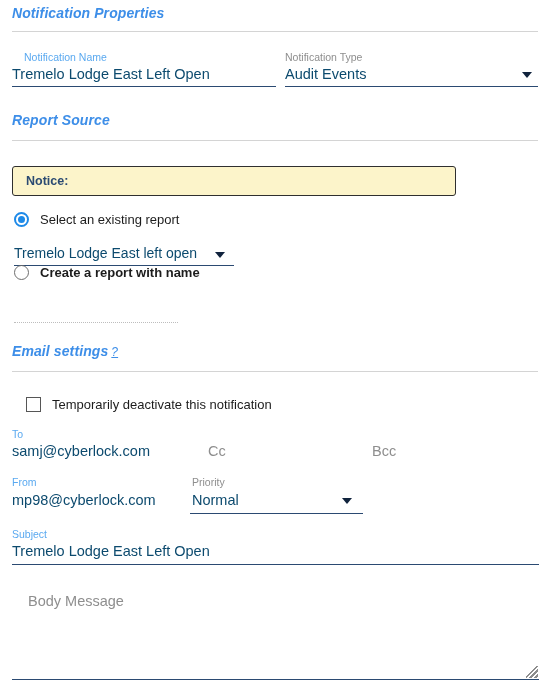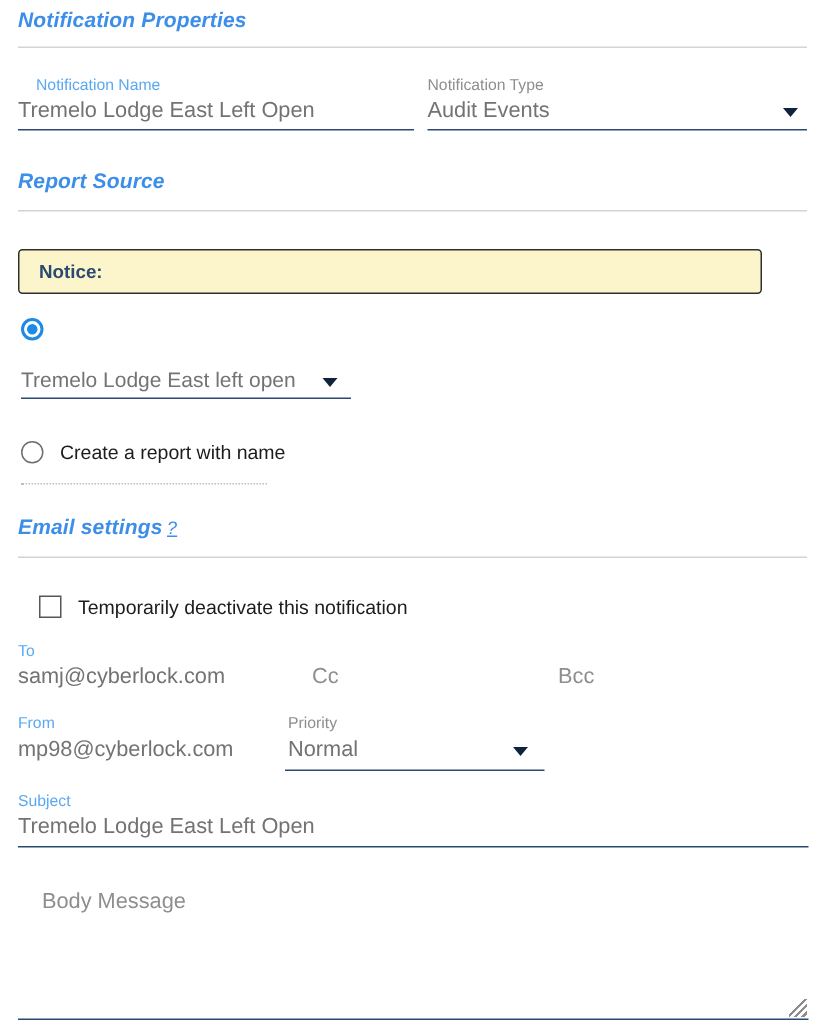--- a/index.html
+++ b/index.html
@@ -49,21 +49,21 @@
     font-size: 10.5px;
     color: #5aa9f0;
     white-space: nowrap;
   }
   .flabel.gray { color: #8e8e8e; }
 
   
   .fvalue {
     position: absolute;
     font-size: 14.5px;
-    color: #737373;
+    color: #0c4a6e;
     white-space: nowrap;
   }
   .fvalue.placeholder { color: #8e8e8e; }
   .underline {
     position: absolute;
     height: 1.4px;
     background: #2b4a72;
   }
   .underline.dotted {
     height: 0;
@@ -78,21 +78,21 @@
     border-left: 5px solid transparent;
     border-right: 5px solid transparent;
     border-top: 6px solid #10233d;
   }
 
   
   .notice {
     position: absolute;
     left: 12px;
     top: 166px;
-    width: 496px;
+    width: 444px;
     height: 30px;
     background: #fcf4ca;
     border: 1.3px solid #2f2f2f;
     border-radius: 3px;
     display: flex;
     align-items: center;
     padding-left: 13px;
     font-size: 12.5px;
     color: #1c1c1c;
     box-sizing: border-box;
@@ -162,27 +162,28 @@
 
 <div class="section-head" style="top:112px;">Report Source</div>
 <div class="divider" style="top:140px;"></div>
 
 <div class="notice">
   <b>Notice:</b>
 </div>
 
 <div class="radio-row" style="top:212px;">
   <span class="radio checked"></span>
+  <span class="radio-label">Select an existing report</span>
 </div>
 
 <div class="fvalue" style="left:14px; top:245px; font-size:14px;">Tremelo Lodge East left open</div>
 <div class="caret" style="left:215px; top:252px;"></div>
 <div class="underline" style="left:14px; top:265px; width:220px;"></div>
 
-<div class="radio-row" style="top:294px;">
+<div class="radio-row" style="top:265px;font-weight:bold;">
   <span class="radio"></span>
   <span class="radio-label">Create a report with name</span>
 </div>
 
 <div class="fvalue" style="left:14px; top:305px; font-size:14px;"></div>
 <div class="underline dotted" style="left:14px; top:322px; width:164px;"></div>
 
 <div class="section-head" style="top:343px;">
   <span>Email settings</span><span class="help-link">?</span>
 </div>

